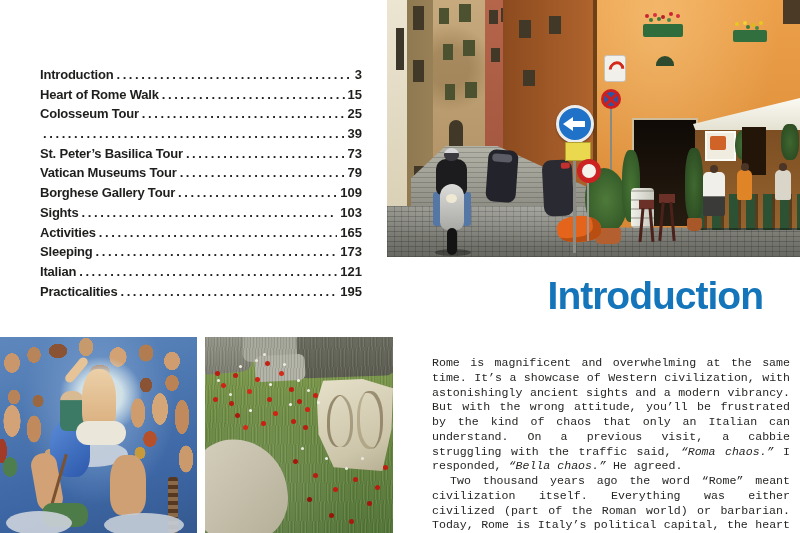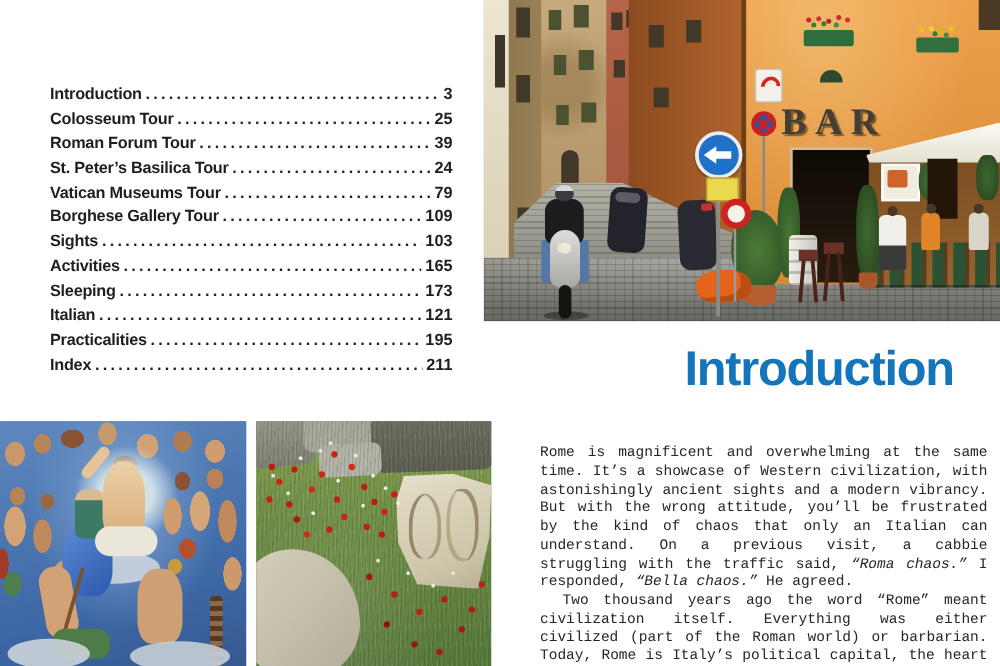--- a/index.html
+++ b/index.html
@@ -222,33 +222,37 @@
 <div class="spread">
 
 
   <div class="toc">
     <div class="toc-row">
         <span class="toc-label">Introduction</span>
         <span class="toc-dots"></span>
         <span class="toc-page">3</span>
       </div>
     <div class="toc-row">
+        <span class="toc-label">Heart of Rome Walk</span>
+        <span class="toc-dots"></span>
+        <span class="toc-page">15</span>
+      </div>
+    <div class="toc-row">
         <span class="toc-label">Colosseum Tour</span>
         <span class="toc-dots"></span>
         <span class="toc-page">25</span>
       </div>
     <div class="toc-row">
-        <span class="toc-label">Roman Forum Tour</span>
         <span class="toc-dots"></span>
         <span class="toc-page">39</span>
       </div>
     <div class="toc-row">
         <span class="toc-label">St. Peter’s Basilica Tour</span>
         <span class="toc-dots"></span>
-        <span class="toc-page">24</span>
+        <span class="toc-page">73</span>
       </div>
     <div class="toc-row">
         <span class="toc-label">Vatican Museums Tour</span>
         <span class="toc-dots"></span>
         <span class="toc-page">79</span>
       </div>
     <div class="toc-row">
         <span class="toc-label">Borghese Gallery Tour</span>
         <span class="toc-dots"></span>
         <span class="toc-page">109</span>
@@ -270,25 +274,20 @@
       </div>
     <div class="toc-row">
         <span class="toc-label">Italian</span>
         <span class="toc-dots"></span>
         <span class="toc-page">121</span>
       </div>
     <div class="toc-row">
         <span class="toc-label">Practicalities</span>
         <span class="toc-dots"></span>
         <span class="toc-page">195</span>
-      </div>
-    <div class="toc-row">
-        <span class="toc-label">Index</span>
-        <span class="toc-dots"></span>
-        <span class="toc-page">211</span>
       </div>
   </div>
 
   <div class="photo fresco">
     <div class="fx-wrap">
       <div class="fx-base"></div>
       <div class="fx-topband"></div>
       <div class="fx-halo"></div>
       <div class="fx-leftgroup"></div>
       <div class="fx-rightgroup"></div>
@@ -346,21 +345,20 @@
     <div class="sp-win" style="left:162px;top:16px;width:12px;height:18px;"></div>
     <div class="sp-win" style="left:136px;top:70px;width:12px;height:16px;"></div>
     <div class="sp-pipe"></div>
     <div class="sp-orange-lit"></div>
     <div class="sp-win-r"></div>
     <div class="sp-alley-floor"></div>
     <div class="sp-street"></div>
     <div class="sp-fbox1"></div>
     <div class="sp-fbox2"></div>
     <div class="sp-lamp"></div>
-    <div class="bar-sign">BAR</div>
     <div class="sp-sign-phone"></div>
     <div class="sp-sign-nostop"></div>
     <div class="sp-pole-nostop"></div>
     <div class="sp-door"></div>
     <div class="sp-awning"></div>
     <div class="sp-storefront"></div>
     <div class="sp-poster">
         <i></i>
       </div>
     <div class="sp-hangplant1"></div>

